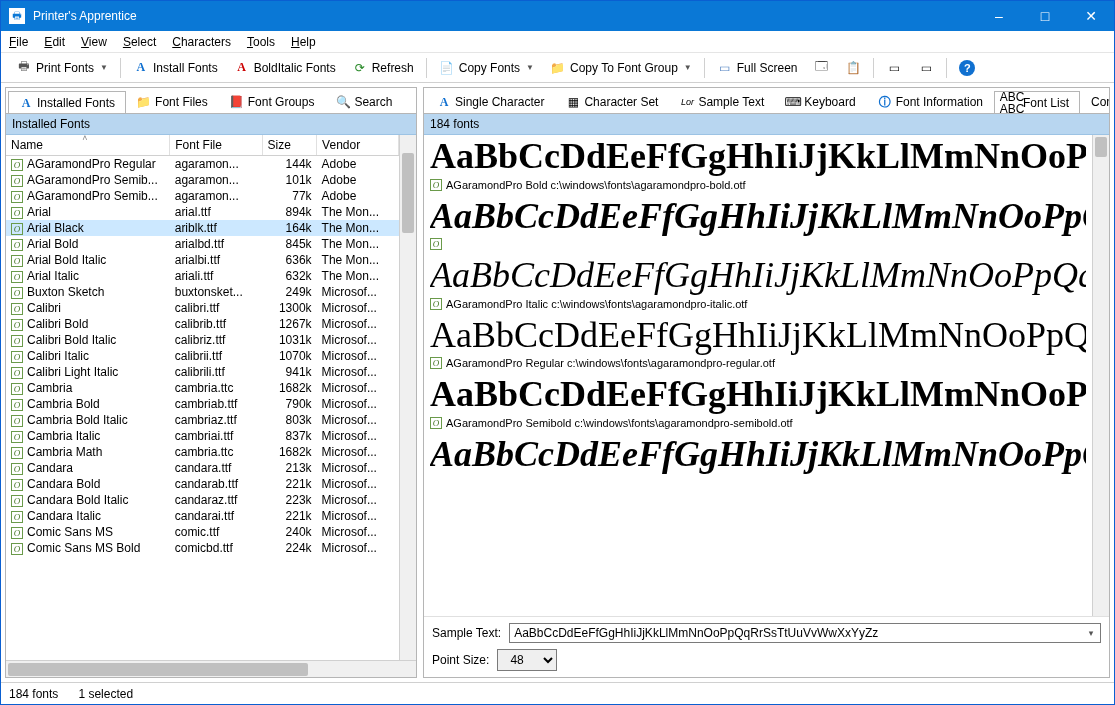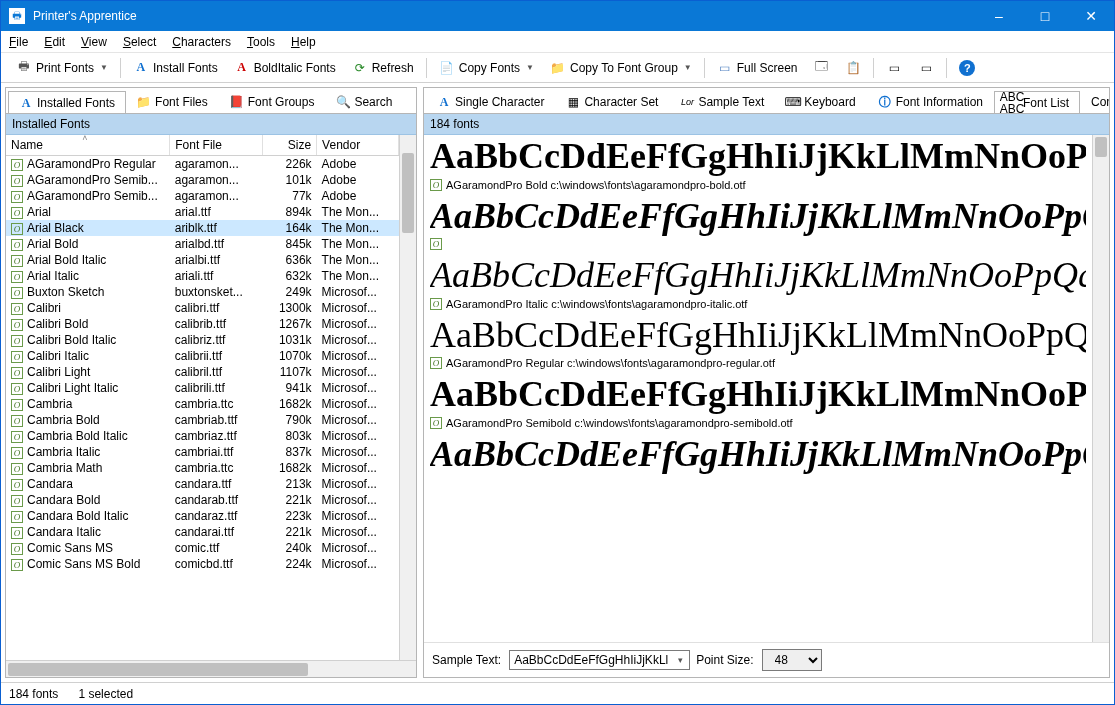--- a/index.html
+++ b/index.html
@@ -35,21 +35,21 @@
 .tab { display: flex; align-items: center; gap: 4px; padding: 4px 10px; border: 1px solid transparent; border-bottom: none; font-size: 12px; cursor: default; white-space: nowrap; background: #fff; }
 .tab.active { border-color: #b5b5b5; background: #fff; position: relative; top: 1px; }
 .tab .tab-icon { width: 14px; height: 14px; display: inline-flex; align-items: center; justify-content: center; }
 .pane-header { background: #b8d6f0; padding: 3px 6px; font-size: 12px; border-bottom: 1px solid #9cc3e4; }
 .table-wrap { flex: 1; overflow: hidden; display: flex; }
 .table-scroll { flex: 1; overflow-y: auto; overflow-x: auto; }
 .font-table { width: 100%; border-collapse: collapse; font-size: 12px; table-layout: fixed; }
 .font-table th { text-align: left; padding: 3px 5px; border-right: 1px solid #e0e0e0; border-bottom: 1px solid #d0d0d0; background: #fff; font-weight: normal; position: sticky; top: 0; white-space: nowrap; overflow: hidden; }
 .font-table th.sort { position: relative; }
 .font-table th.sort::after { content: "˄"; position: absolute; right: 50%; top: -2px; font-size: 9px; color: #888; }
-.font-table th.right { text-align: right; }
+.font-table th.right { }
 .font-table td { padding: 1px 5px; border: none; white-space: nowrap; overflow: hidden; text-overflow: ellipsis; }
 .font-table td.right { text-align: right; }
 .font-table tr.selected td { background: #cce8ff; }
 .font-table .fticon { display: inline-block; width: 12px; height: 12px; border: 1px solid #6a9a4a; color: #4a7a2a; font-size: 9px; font-style: italic; font-family: serif; text-align: center; line-height: 10px; margin-right: 4px; vertical-align: middle; }
 .vscroll { width: 17px; background: #f0f0f0; border-left: 1px solid #d0d0d0; position: relative; }
 .vscroll .thumb { position: absolute; left: 2px; right: 2px; background: #c0c0c0; border-radius: 2px; }
 .hscroll { height: 17px; background: #f0f0f0; border-top: 1px solid #d0d0d0; display: flex; }
 .hscroll .thumb { height: 13px; margin: 2px; background: #c0c0c0; border-radius: 2px; }
 .statusbar { height: 22px; border-top: 1px solid #d0d0d0; display: flex; align-items: center; padding: 0 8px; gap: 20px; font-size: 12px; background: #fff; }
 .right-header { background: #b8d6f0; padding: 3px 6px; font-size: 12px; border-bottom: 1px solid #9cc3e4; }
@@ -58,21 +58,21 @@
 .preview-item { margin-bottom: 0; }
 .preview-sample { font-size: 36px; line-height: 1.1; white-space: nowrap; overflow: hidden; }
 .preview-label { font-size: 11px; color: #000; display: flex; align-items: center; gap: 4px; margin: 2px 0 6px; }
 .preview-label .fticon { display: inline-block; width: 12px; height: 12px; border: 1px solid #6a9a4a; color: #4a7a2a; font-size: 9px; font-style: italic; font-family: serif; text-align: center; line-height: 10px; }
 .sample-serif-bold { font-family: Georgia, "Times New Roman", serif; font-weight: bold; }
 .sample-serif-bolditalic { font-family: Georgia, "Times New Roman", serif; font-weight: bold; font-style: italic; }
 .sample-serif-italic { font-family: Georgia, "Times New Roman", serif; font-style: italic; }
 .sample-serif { font-family: Georgia, "Times New Roman", serif; }
 .sample-serif-semi { font-family: Georgia, "Times New Roman", serif; font-weight: 600; }
 .sample-serif-semiitalic { font-family: Georgia, "Times New Roman", serif; font-weight: 600; font-style: italic; }
-.bottom-controls { padding: 6px 8px; display: flex; gap: 6px; border-top: 1px solid #e0e0e0; }
+.bottom-controls { padding: 6px 8px; display: flex; flex-direction: column; gap: 6px; border-top: 1px solid #e0e0e0; }
 .control-row { display: flex; align-items: center; gap: 8px; }
 .control-row label { font-size: 12px; white-space: nowrap; }
 .control-row input, .control-row select { flex: 1; font-size: 12px; padding: 2px 4px; border: 1px solid #7a7a7a; }
 .control-row select.small { flex: 0 0 60px; padding-left: 8px; }
 .combo { position: relative; flex: 1; }
 .combo input { width: 100%; padding-right: 20px; }
 .combo .arrow { position: absolute; right: 2px; top: 2px; bottom: 2px; width: 16px; display: flex; align-items: center; justify-content: center; font-size: 9px; color: #555; }
 </style>
 </head>
 <body>
@@ -188,21 +188,21 @@
                 <th class="sort">Name</th>
                 <th>Font File</th>
                 <th class="right">Size</th>
                 <th>Vendor</th>
               </tr>
             </thead>
             <tbody id="font-tbody">
                 <tr>
                   <td><span class="fticon">O</span>AGaramondPro Regular</td>
                   <td>agaramon...</td>
-                  <td class="right">226k</td>
+                  <td class="right">144k</td>
                   <td>Adobe</td>
                 </tr>
                 <tr>
                   <td><span class="fticon">O</span>AGaramondPro Semib...</td>
                   <td>agaramon...</td>
                   <td class="right">101k</td>
                   <td>Adobe</td>
                 </tr>
                 <tr>
                   <td><span class="fticon">O</span>AGaramondPro Semib...</td>
@@ -261,26 +261,20 @@
                 <tr>
                   <td><span class="fticon">O</span>Calibri Bold Italic</td>
                   <td>calibriz.ttf</td>
                   <td class="right">1031k</td>
                   <td>Microsof...</td>
                 </tr>
                 <tr>
                   <td><span class="fticon">O</span>Calibri Italic</td>
                   <td>calibrii.ttf</td>
                   <td class="right">1070k</td>
-                  <td>Microsof...</td>
-                </tr>
-                <tr>
-                  <td><span class="fticon">O</span>Calibri Light</td>
-                  <td>calibril.ttf</td>
-                  <td class="right">1107k</td>
                   <td>Microsof...</td>
                 </tr>
                 <tr>
                   <td><span class="fticon">O</span>Calibri Light Italic</td>
                   <td>calibrili.ttf</td>
                   <td class="right">941k</td>
                   <td>Microsof...</td>
                 </tr>
                 <tr>
                   <td><span class="fticon">O</span>Cambria</td>

